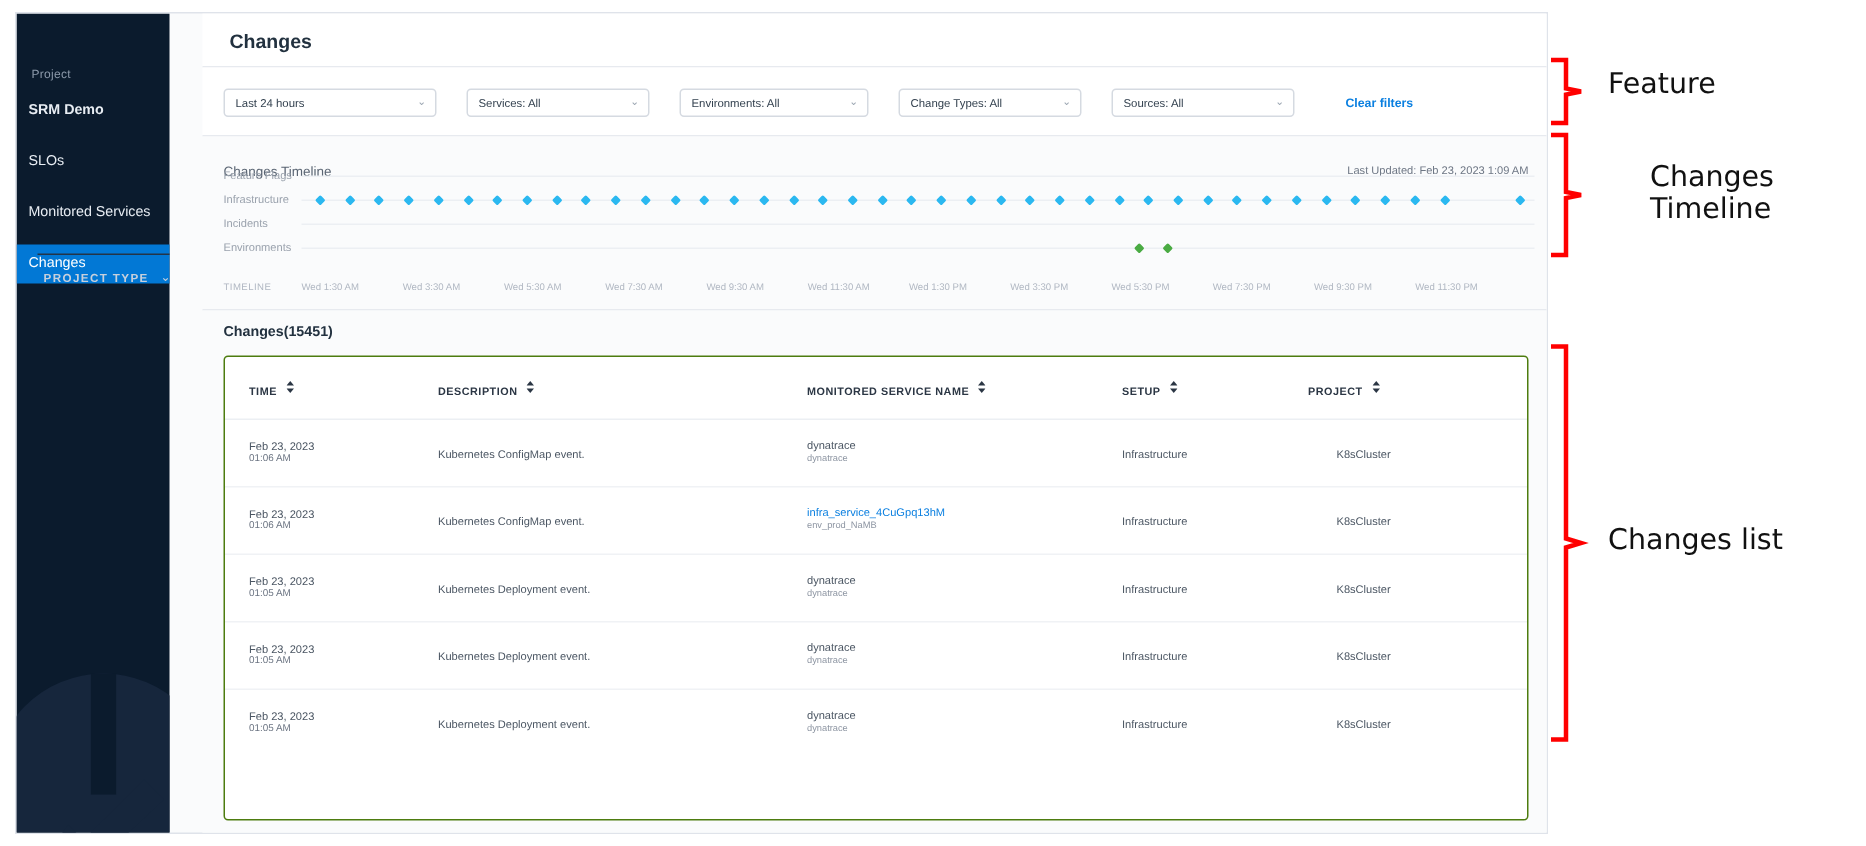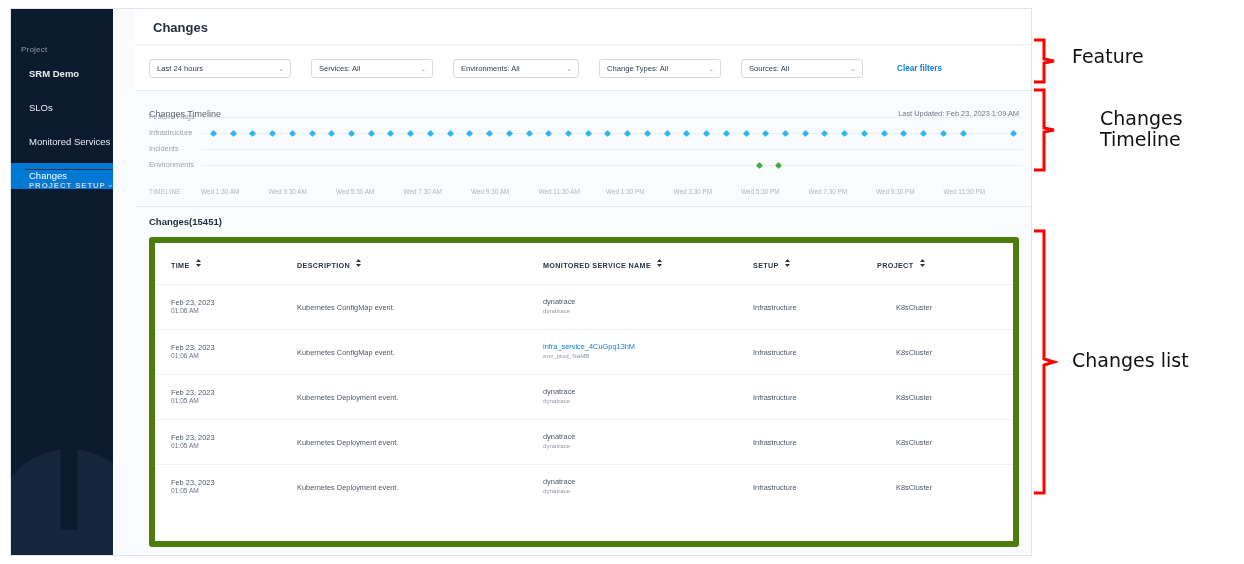--- a/index.html
+++ b/index.html
@@ -40,21 +40,21 @@
   .nav-label {
     position: absolute; left: 10px; top: 36px;
     font-size: 8px; color: #8d9aab; letter-spacing: .2px;
   }
   .nav {
     position: absolute; left: 0; top: 52px; width: 124px;
   }
   .nav-item {
     position: relative;
     height: 26px; line-height: 26px;
-    padding-left: 18px;
+    padding-left: 8px;
     font-size: 9.5px;
     color: #e8edf3;
     white-space: nowrap;
     cursor: pointer;
   }
   .nav-item.project-row { font-weight: bold; padding-right: 14px; }
   .nav-item.spaced { margin-top: 8px; }
   .nav-item.active { background: #0278d5; color: #ffffff; }
   .nav-chevron-right {
     position: absolute; right: 12px; top: 0; line-height: 26px;
@@ -164,21 +164,21 @@
     padding-left: 48px;
   }
   .list-title {
     position: absolute; left: 14px; top: 9px;
     font-size: 9.5px; font-weight: bold; color: #22313f;
   }
   #tablecard {
     position: absolute; left: 14px; top: 30px;
     width: 870px; height: 310px;
     background: #ffffff;
-    border: 6px solid #4d7c0f;
+    border: 1px solid #4d7c0f;
     border-radius: 3px;
     overflow: hidden;
   }
   #thead {
     position: relative; height: 42px;
     border-bottom: 1px solid #eceff3;
   }
   .th {
     position: absolute; top: 17px;
     font-size: 7.2px; font-weight: bold; letter-spacing: .35px;
@@ -234,21 +234,21 @@
         </div>
         <div class="nav-item spaced">
           <span>Monitored Services</span>
         </div>
         <div class="nav-item spaced active">
           <span>Changes</span>
         </div>
       </div>
 
       <div class="nav-divider"></div>
-      <div class="nav-setup">PROJECT SETUP</div>
+      <div class="nav-setup">PROJECT TYPE</div>
       <div class="nav-setup-chev">⌄</div>
     </div>
 
     <div id="main">
 
       <div id="pagehead">
         <div class="title">Changes</div>
       </div>
 
       <div id="filters">

